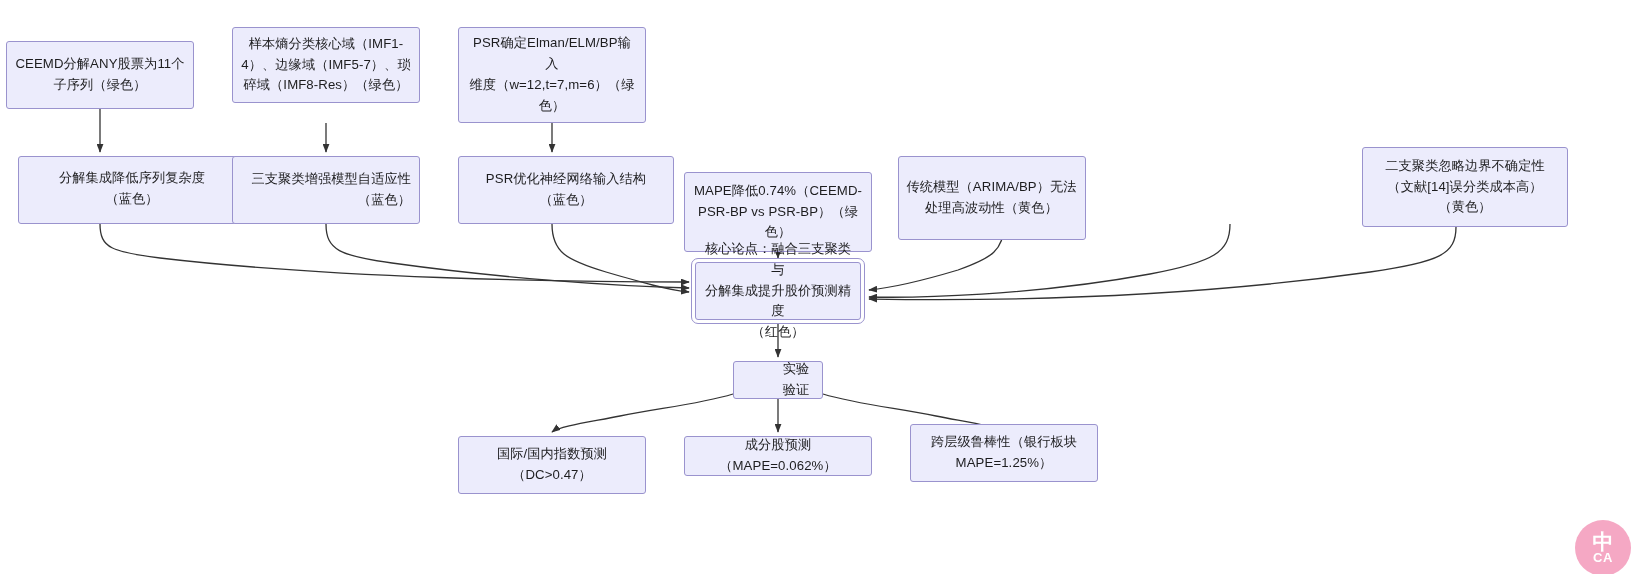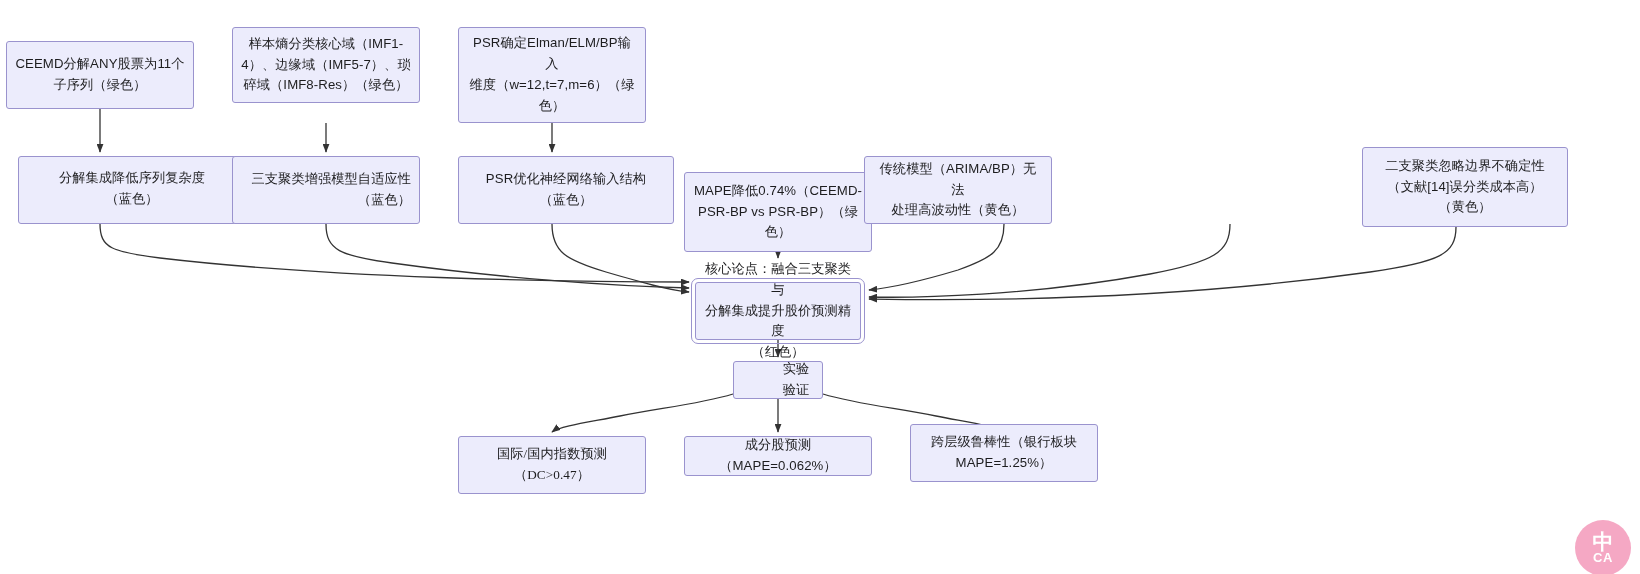--- a/index.html
+++ b/index.html
@@ -140,43 +140,43 @@
     <span class="label">PSR优化神经网络输入结构
 （蓝色）</span>
   </div>
 
   <div class="node" style="left:684px; top:147px; width:188px; height:80px;margin-top:25px;">
     <span class="label">MAPE降低0.74%（CEEMD-
 PSR-BP vs PSR-BP）（绿
 色）</span>
   </div>
 
-  <div class="node" style="left:864px; top:156px; width:188px; height:68px;">
+  <div class="node" style="left:898px; top:156px; width:188px; height:84px;padding-left:7px;">
     <span class="label">传统模型（ARIMA/BP）无法
 处理高波动性（黄色）</span>
   </div>
 
 
   <div class="node" style="left:1362px; top:147px; width:206px; height:80px;">
     <span class="label">二支聚类忽略边界不确定性
 （文献[14]误分类成本高）
 （黄色）</span>
   </div>
 
-  <div class="node core" style="left:695px; top:262px; width:166px; height:58px;margin-top:20px;">
+  <div class="node core" style="left:695px; top:262px; width:166px; height:58px;">
     <span class="label">核心论点：融合三支聚类与
 分解集成提升股价预测精度
 （红色）</span>
   </div>
 
   <div class="node" style="left:733px; top:361px; width:90px; height:38px;padding-left:44px;">
     <span class="label">实验验证</span>
   </div>
 
-  <div class="node" style="left:458px; top:436px; width:188px; height:58px;font-family:Liberation Serif, serif;">
+  <div class="node" style="left:458px; top:436px; width:188px; height:58px;">
     <span class="label">国际/国内指数预测
 （DC&gt;0.47）</span>
   </div>
 
   <div class="node" style="left:684px; top:436px; width:188px; height:40px;">
     <span class="label">成分股预测
 （MAPE=0.062%）</span>
   </div>
 
   <div class="node" style="left:910px; top:424px; width:188px; height:58px;align-items:center;">

